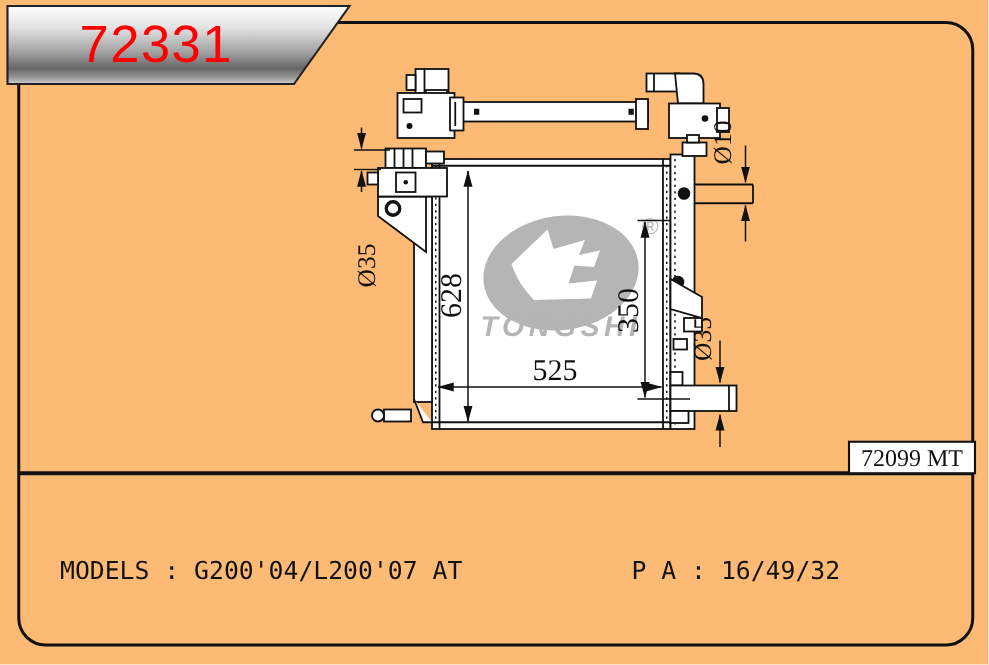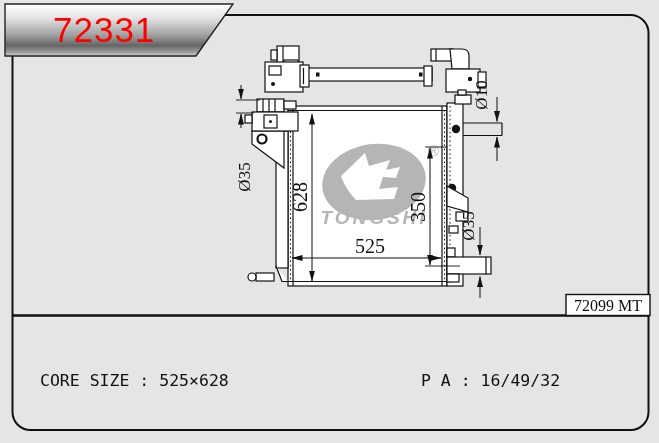--- a/index.html
+++ b/index.html
@@ -1,19 +1,19 @@
 <!DOCTYPE html>
 <html><head>
 <meta charset="utf-8">
 <style>
   html,body{margin:0;padding:0;background:#fff;}
   .page{
     position:relative;
     width:659px;height:443px;
-    background:#e5e5e5;
+    background:#fdba74;
     overflow:hidden;
     font-family:"Liberation Sans",sans-serif;
   }
   svg{position:absolute;left:0;top:0;}
   .banner-num{
     font-family:"Liberation Sans",sans-serif;
     font-size:35px;
     letter-spacing:1px;
     fill:#ff0000;
   }
@@ -201,20 +201,21 @@
     </g>
 
     <g>
       <rect x="566" y="294.5" width="84" height="21" fill="#fff" stroke="#111" stroke-width="1.4"></rect>
       <text class="refcode" x="608" y="310.5" text-anchor="middle">72099 MT</text>
     </g>
   </svg>
 
   <div class="specs">
     <div class="col-left">
+      <div>MODELS : G200'04/L200'07 AT</div>
       <div>CORE SIZE : 525×628</div>
       
       
     </div>
     <div class="col-right">
       <div>P A : 16/49/32</div>
       <div>DPI :</div>
       
       
     </div>

